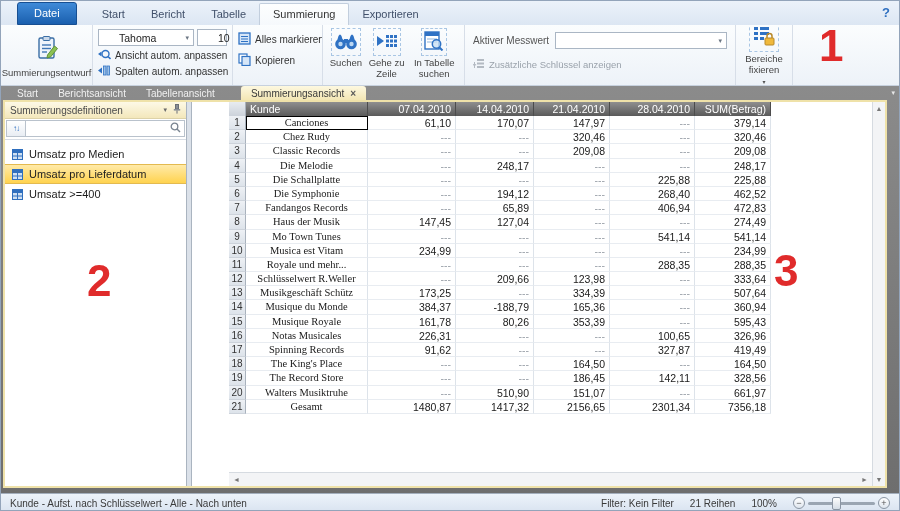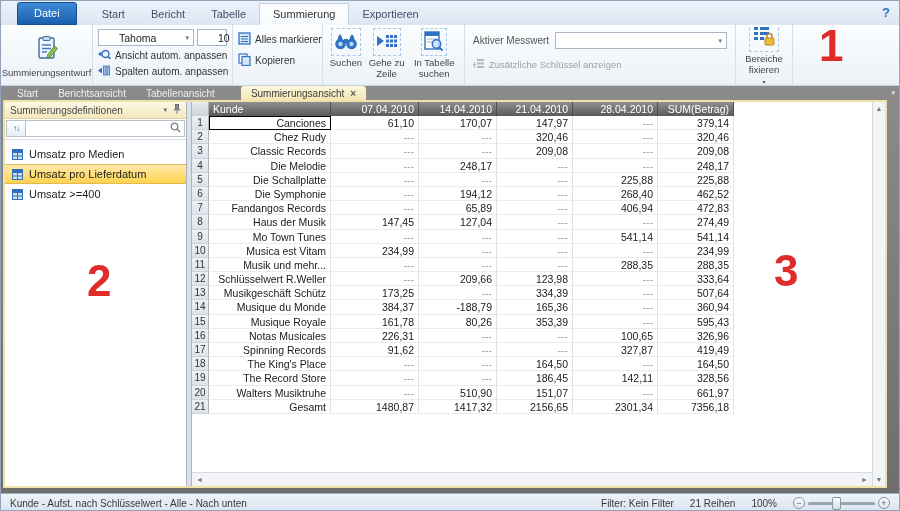--- a/index.html
+++ b/index.html
@@ -56,30 +56,30 @@
   .searchbox{flex:1;height:17px;border:1px solid #b9c2cc;border-left:none;display:flex;align-items:center;background:#fff;padding-right:3px;}
   .searchbox input{flex:1;border:none;outline:none;font-size:10px;min-width:0;background:transparent;}
   .sitems{padding-top:4px;}
   .sitem{display:flex;align-items:center;gap:6px;height:20px;padding-left:7px;font-size:11px;color:#1d1d1d;cursor:default;}
   .sitem.sel{background:linear-gradient(#ffeaa9,#ffd34f);border-top:1px solid #e3ba50;border-bottom:1px solid #e3ba50;}
   .sicon{display:flex;}
 
   .splitter{width:5px;background:#dbe1e9;border-right:1px solid #aab4c0;flex:none;}
 
   
-  .tablepanel{flex:1;position:relative;background:#fff;overflow:hidden;}
+  .tablepanel{flex:1;position:relative;background:#fff;overflow:hidden;margin-left:37px;}
   .thead{display:flex;height:14px;}
   .hcell{background:linear-gradient(#8f8f8f,#5a5a5a);color:#fff;font-size:10.5px;line-height:14px;padding:0 4px;text-align:right;border-right:1px solid #4c4c4c;white-space:nowrap;overflow:hidden;flex:none;}
   .hcell.kunde{text-align:left;}
   .hcell.corner{width:17px;background:linear-gradient(#e8ecf1,#ccd2da);border-right:1px solid #a9b2bd;padding:0;}
   .hfill{flex:1;background:#fff;}
   .trow{display:flex;height:14.2px;}
   .cell{font-size:10.5px;line-height:14px;border-right:1px solid #dde3ea;border-bottom:1px solid #e8ecf1;padding:0 4px;white-space:nowrap;overflow:hidden;color:#1a1a1a;flex:none;}
   .cell.rnum{width:17px;background:linear-gradient(#eef1f5,#dde3ea);border-right:1px solid #a9b2bd;border-bottom:1px solid #cdd3db;text-align:center;color:#333;padding:0;font-size:10px;}
-  .cell.kunde{text-align:right;}
+  .cell.kunde{text-align:center;font-family:Liberation Serif, serif;}
   .cell.num{text-align:right;}
   .cell.dash{color:#9aa1a8;}
   .cell.selcell{outline:1px solid #000;outline-offset:-1px;}
   .hscroll{position:absolute;left:0;right:0;bottom:0;height:14px;background:#f3f4f6;border-top:1px solid #d6dbe1;display:flex;justify-content:space-between;align-items:center;padding:0 4px;color:#777;font-size:7px;}
   .vscroll{width:13px;background:#f3f4f6;border-left:1px solid #d6dbe1;display:flex;flex-direction:column;justify-content:space-between;align-items:center;padding:3px 0;color:#777;font-size:7px;flex:none;}
 
   
   .statusbar{position:absolute;left:0;top:492px;width:100%;height:19px;background:linear-gradient(#edf3fa,#d9e3f0);border-top:1px solid #a3aebc;display:flex;align-items:center;font-size:10px;color:#3a3a3a;padding:0 9px;}
   .sb-left{flex:1;white-space:nowrap;overflow:hidden;}
   .sb-right{display:flex;align-items:center;gap:16px;}
@@ -456,21 +456,21 @@
               <div class="cell rnum">10</div>
               <div class="cell kunde" style="width: 122px;">Musica est Vitam</div>
               <div class="cell num" style="width: 88px;">234,99</div>
               <div class="cell num dash" style="width: 78px;">---</div>
               <div class="cell num dash" style="width: 76px;">---</div>
               <div class="cell num dash" style="width: 85px;">---</div>
               <div class="cell num" style="width: 76px;">234,99</div>
             </div>
             <div class="trow">
               <div class="cell rnum">11</div>
-              <div class="cell kunde" style="width: 122px;">Musik und mehr...</div>
+              <div class="cell kunde" style="width: 122px;">Royale und mehr...</div>
               <div class="cell num dash" style="width: 88px;">---</div>
               <div class="cell num dash" style="width: 78px;">---</div>
               <div class="cell num dash" style="width: 76px;">---</div>
               <div class="cell num" style="width: 85px;">288,35</div>
               <div class="cell num" style="width: 76px;">288,35</div>
             </div>
             <div class="trow">
               <div class="cell rnum">12</div>
               <div class="cell kunde" style="width: 122px;">Schlüsselwert R.Weller</div>
               <div class="cell num dash" style="width: 88px;">---</div>

